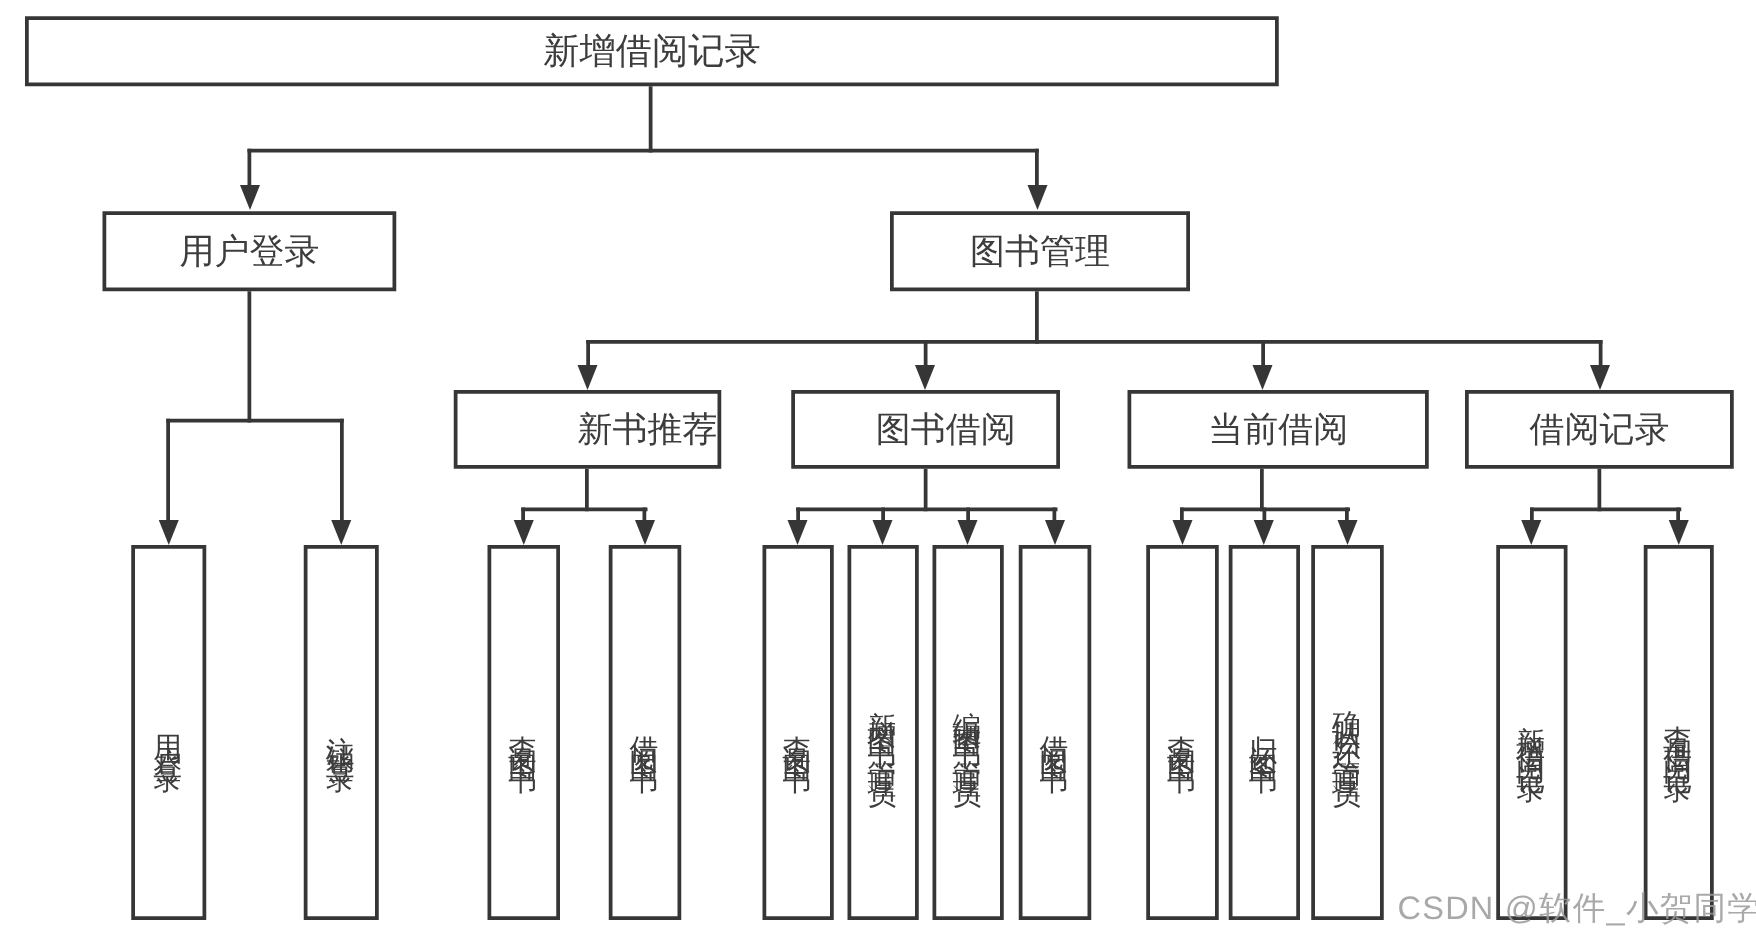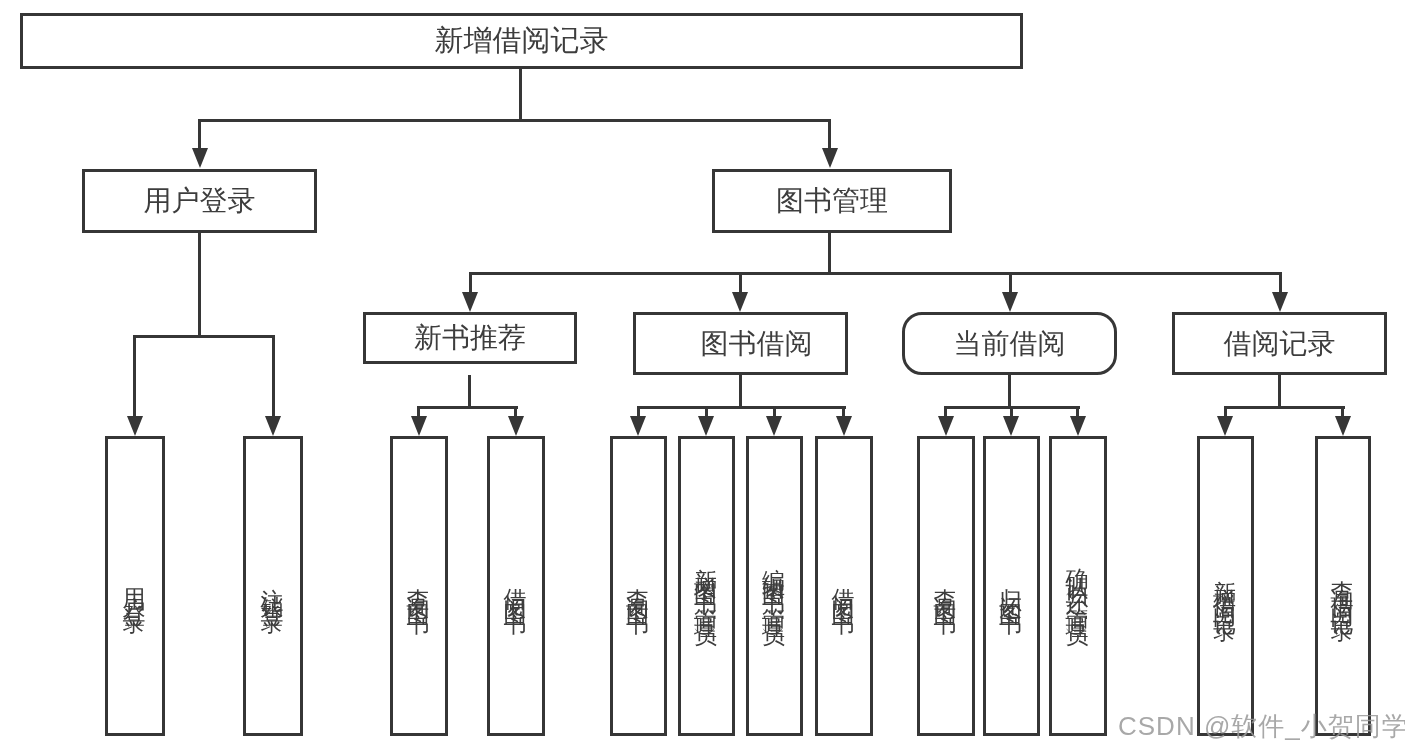--- a/index.html
+++ b/index.html
@@ -44,27 +44,27 @@
     <span>新增借阅记录</span>
   </div>
 
   <div class="box" style="left:82px;top:169px;width:235px;height:64px;">
     <span>用户登录</span>
   </div>
   <div class="box" style="left:712px;top:169px;width:240px;height:64px;">
     <span>图书管理</span>
   </div>
 
-  <div class="box" style="left:363px;top:312px;width:214px;height:52px;">
+  <div class="box" style="left:363px;top:312px;width:214px;height:63px;justify-content:flex-end;">
     <span>新书推荐</span>
   </div>
   <div class="box" style="left:633px;top:312px;width:215px;height:63px;padding-left:32px;">
     <span>图书借阅</span>
   </div>
-  <div class="box" style="left:902px;top:312px;width:215px;height:63px;border-radius:20px;">
+  <div class="box" style="left:902px;top:312px;width:241px;height:63px;">
     <span>当前借阅</span>
   </div>
   <div class="box" style="left:1172px;top:312px;width:215px;height:63px;">
     <span>借阅记录</span>
   </div>
 
   <div class="box vbox" style="left:105px;top:436px;width:60px;height:300px;">
     <span>用户登录</span>
   </div>
   <div class="box vbox" style="left:243px;top:436px;width:60px;height:300px;">

